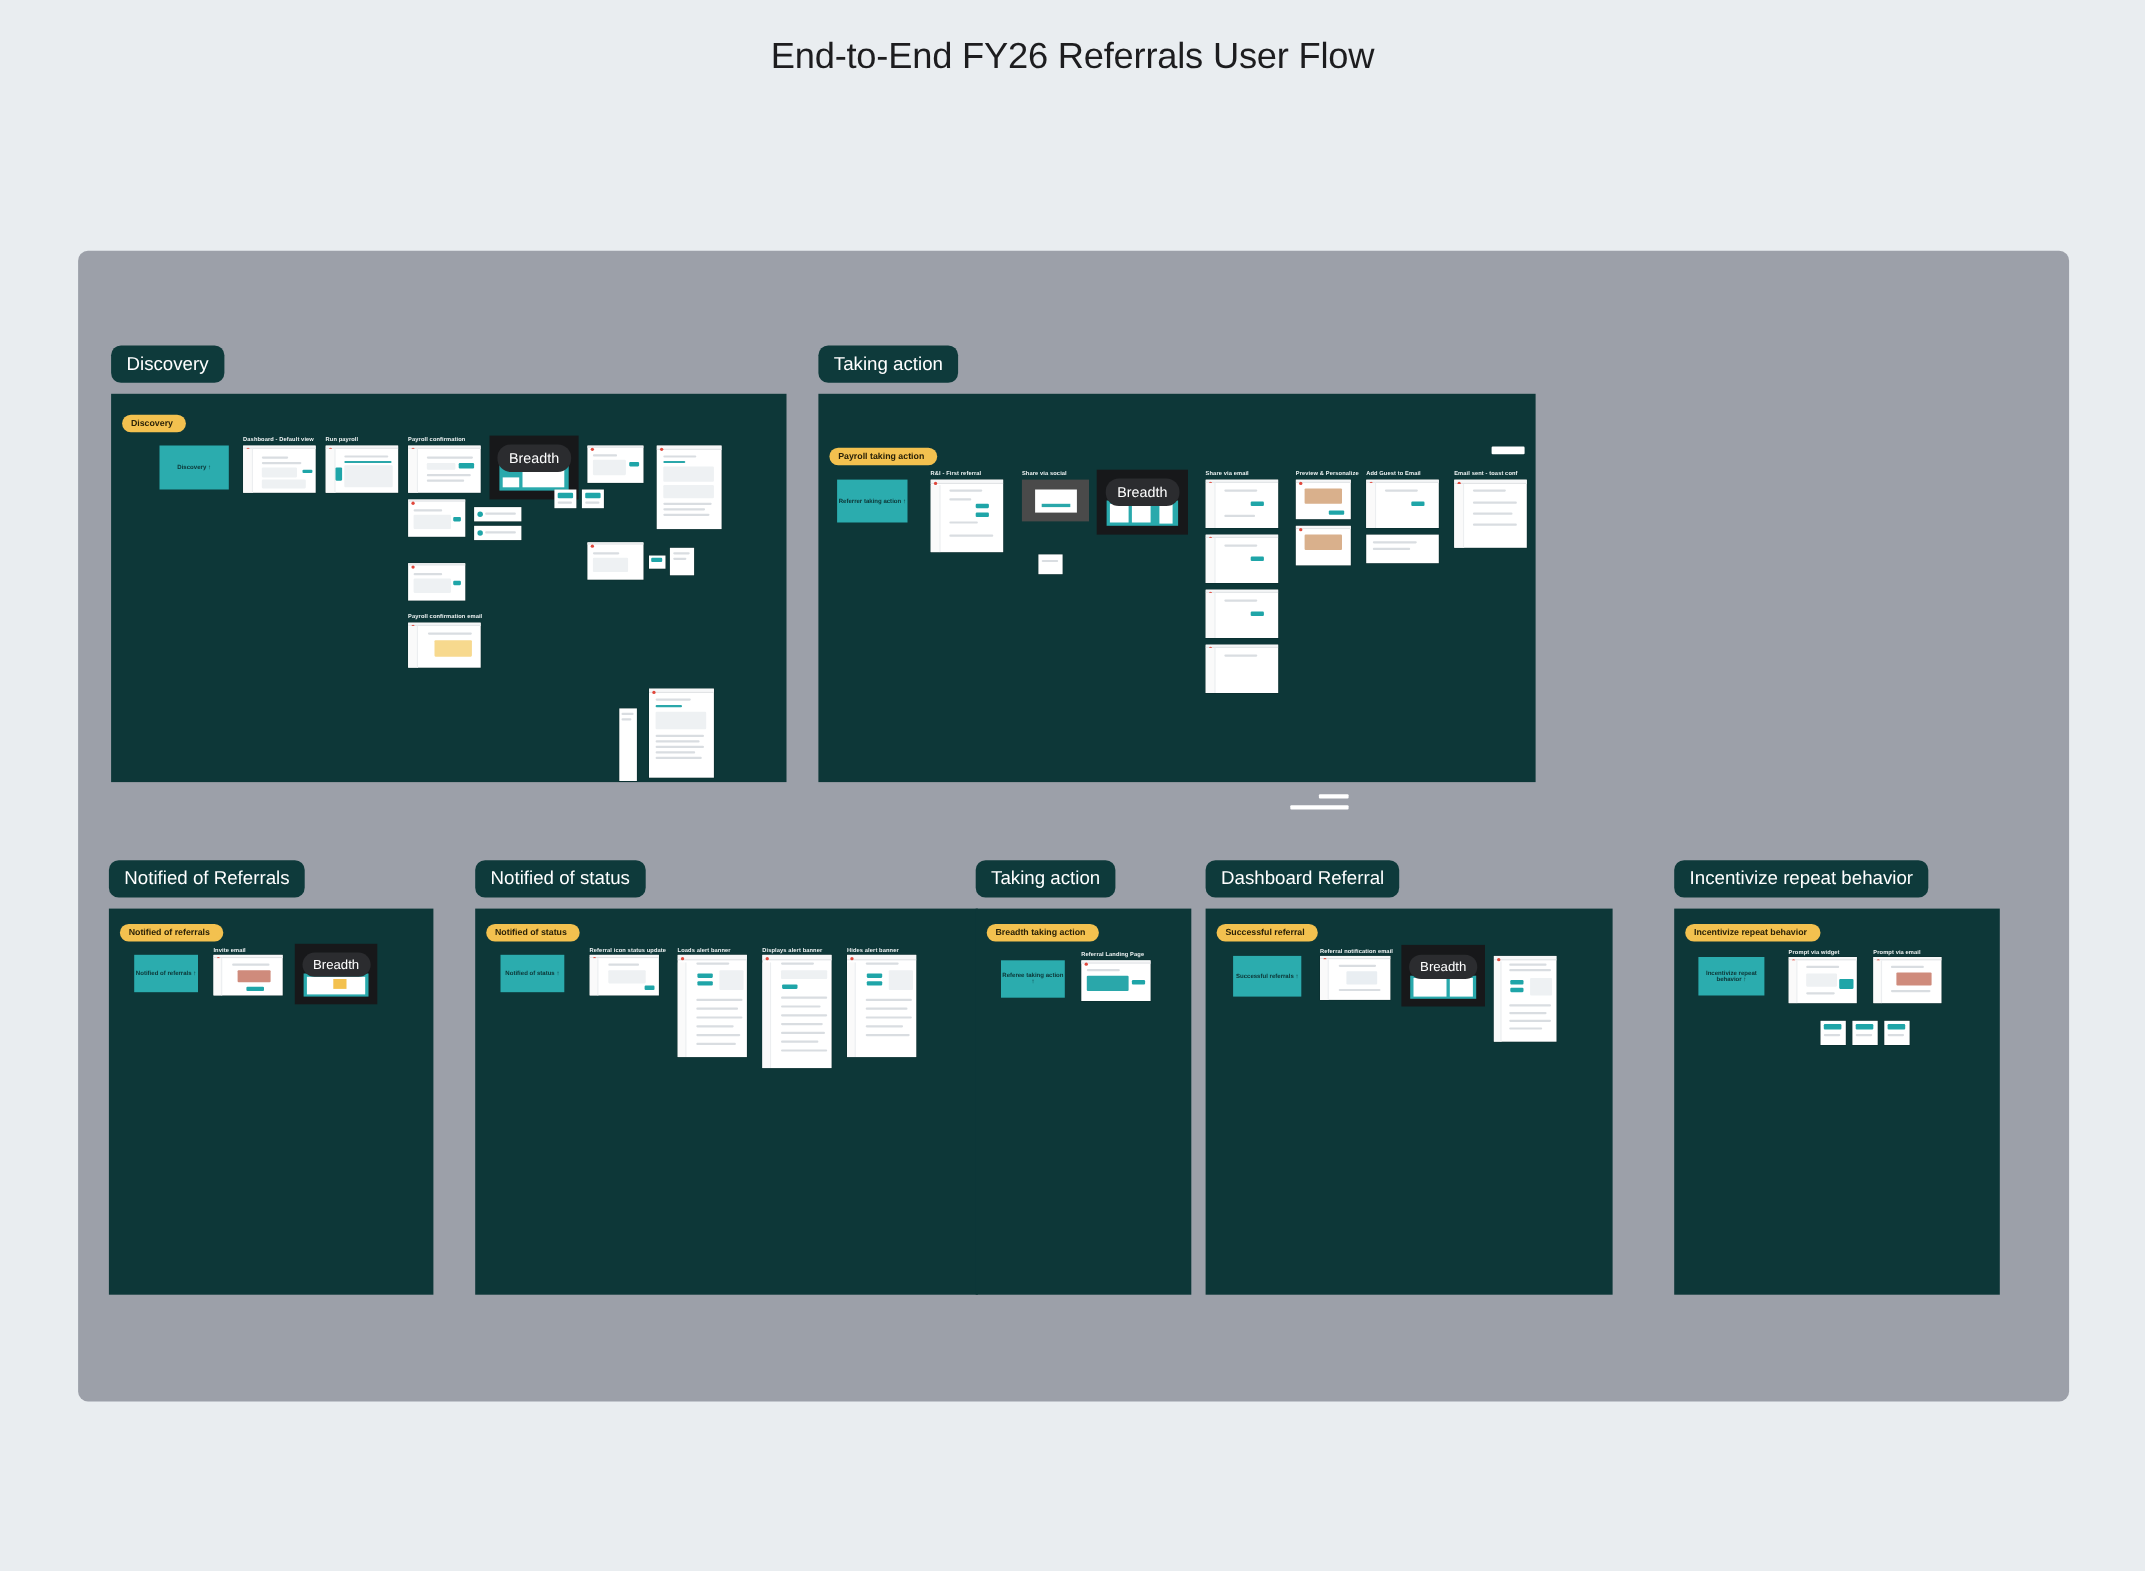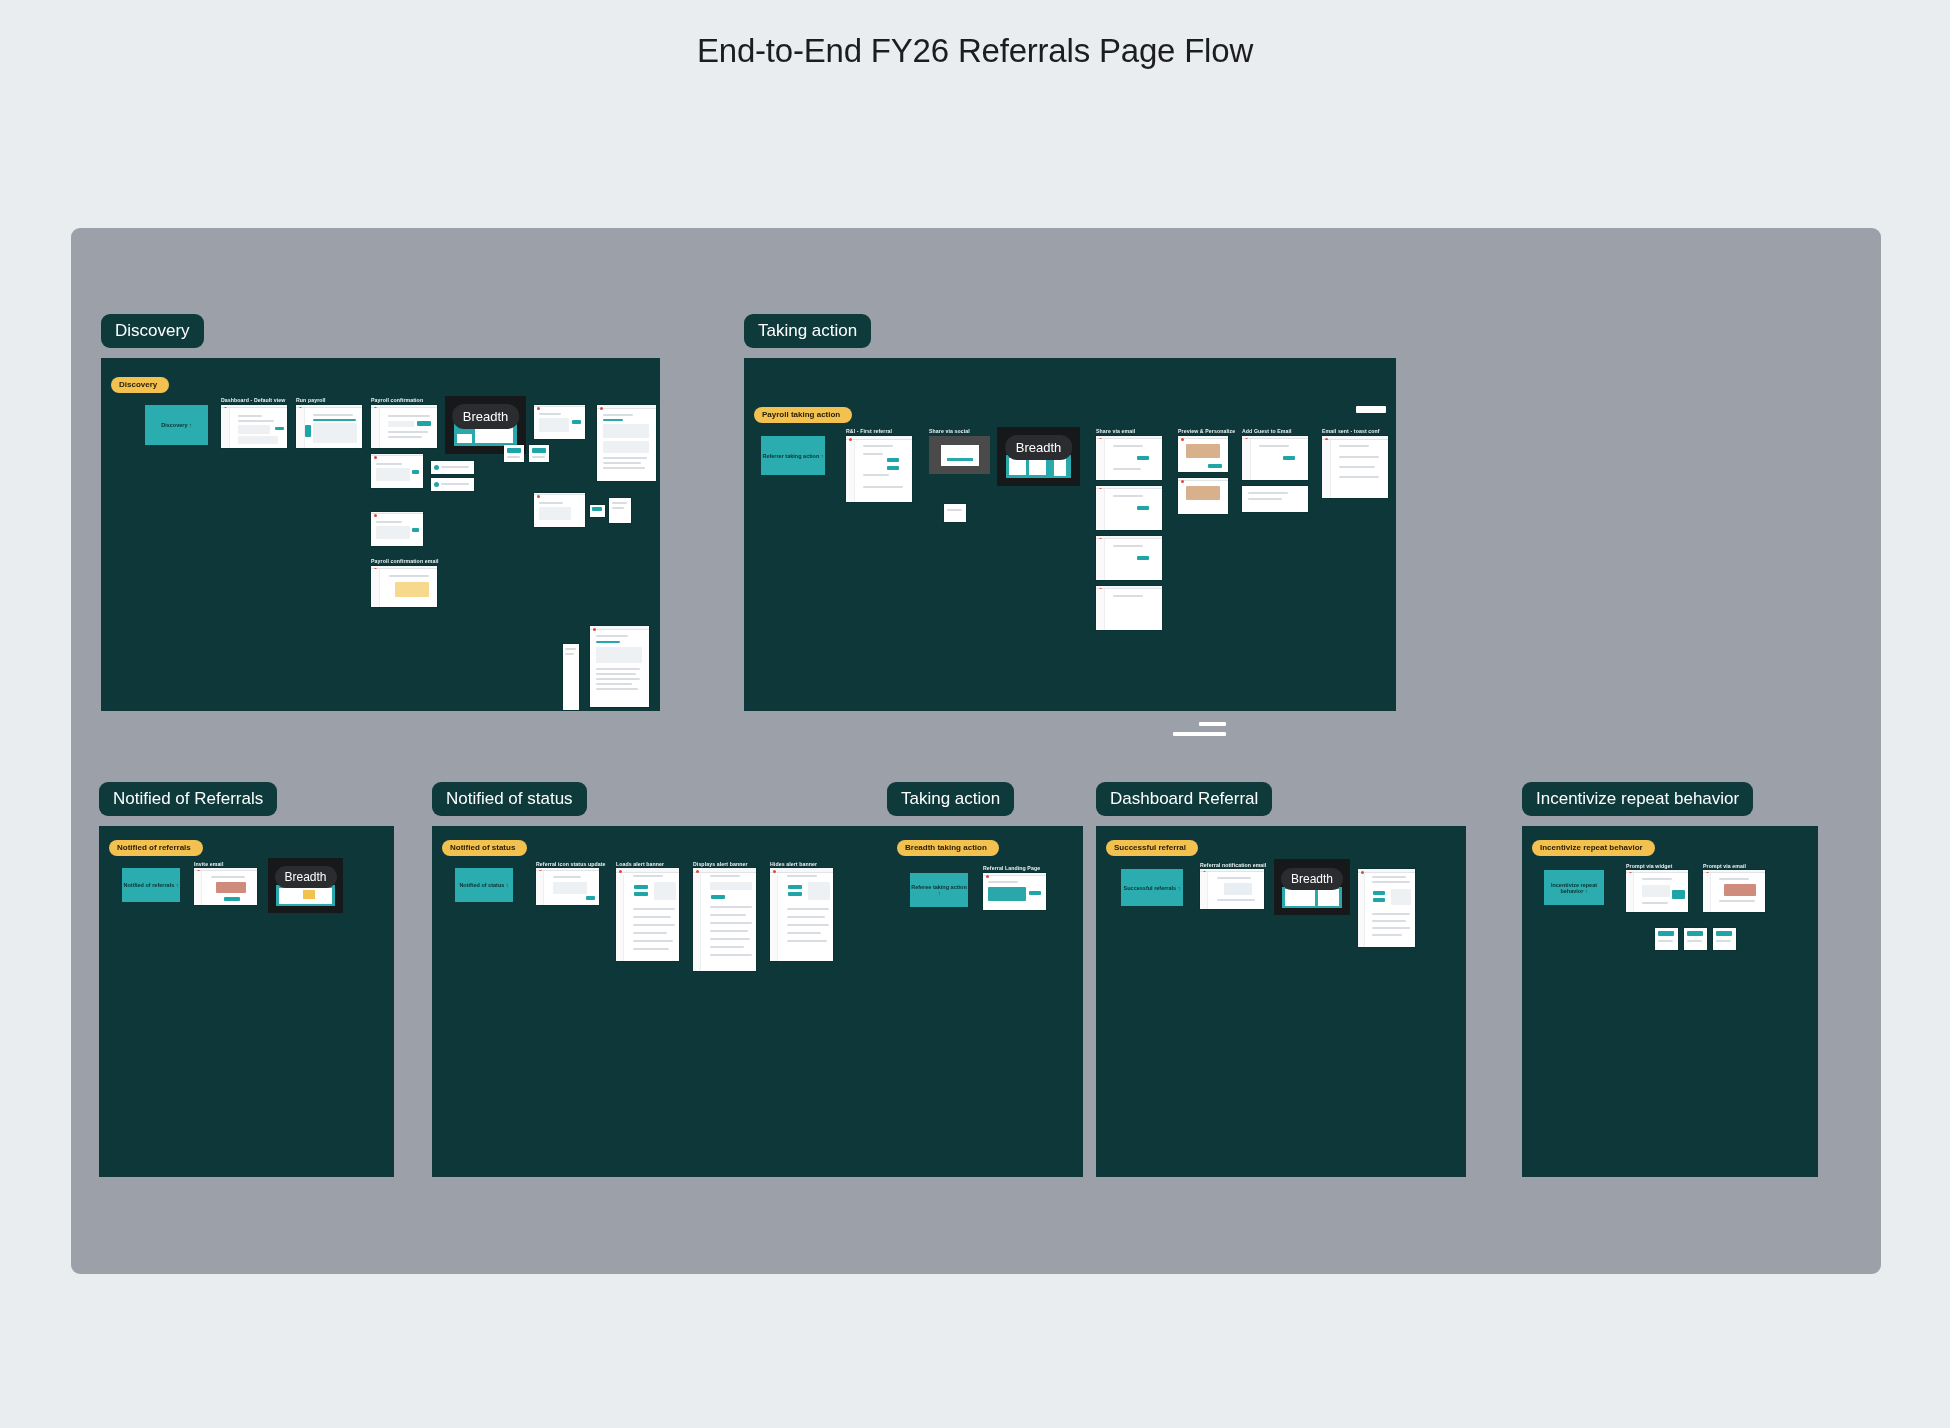--- a/index.html
+++ b/index.html
@@ -125,25 +125,25 @@
   .breadth .b-thumb .b-in {
     position: absolute; background: #ffffff;
   }
   .sep { position: absolute; background: #ffffff; border-radius: 1px; }
   .dark-mock { position: absolute; background: #4a4a4a; }
   .dark-mock .dm-in { position: absolute; background: #ffffff; }
 </style>
 </head>
 <body>
 
-<div id="page-title">End-to-End FY26 Referrals Page Flow</div>
+<div id="page-title">End-to-End FY26 Referrals User Flow</div>
 
 <div id="canvas">
 
-  <div class="frame" style="left:30px; top:130px; width:559px; height:353px;">
+  <div class="frame" style="left:30px; top:130px; width:614px; height:353px;">
     <div class="frame-label">Discovery</div>
     <div class="frame-body">
 
       <div class="pill" style="left:10px; top:19px;">Discovery</div>
 
       <div class="hero" style="left:44px; top:47px; width:63px; height:40px;">Discovery ↑</div>
 
       <div class="cap" style="left:120px; top:39px;">Dashboard - Default view</div>
       <div class="screen" style="left:120px; top:47px; width:66px; height:43px;">
         <div class="s-top">

